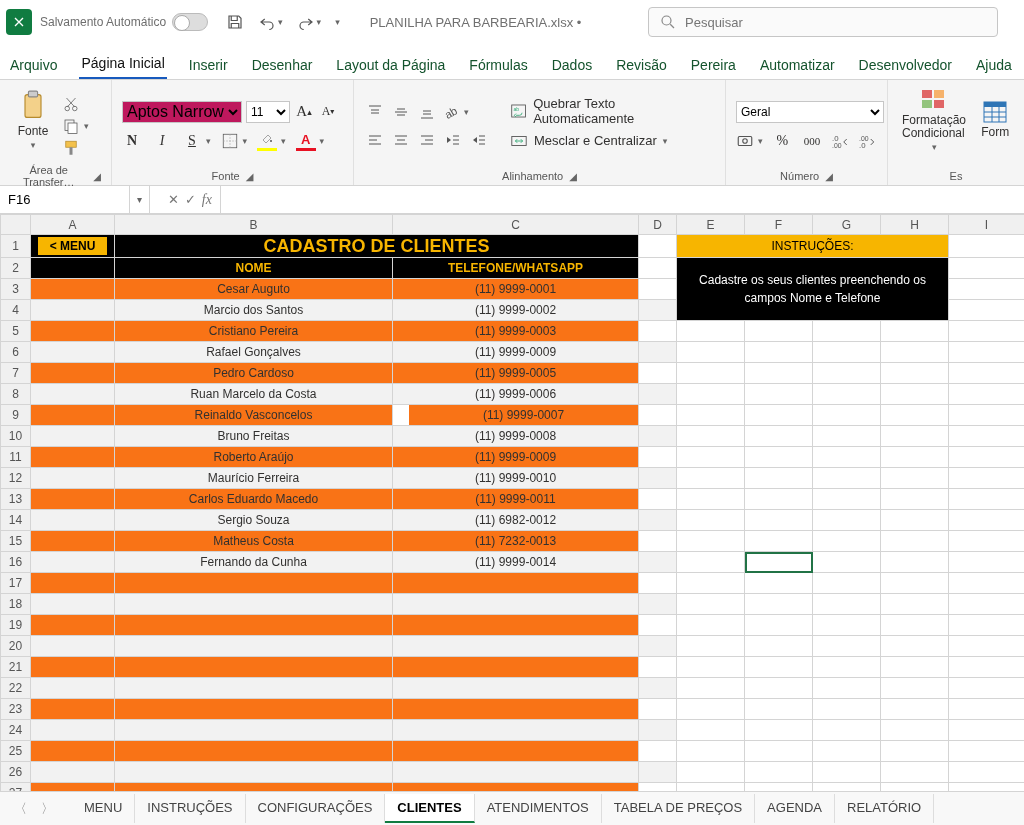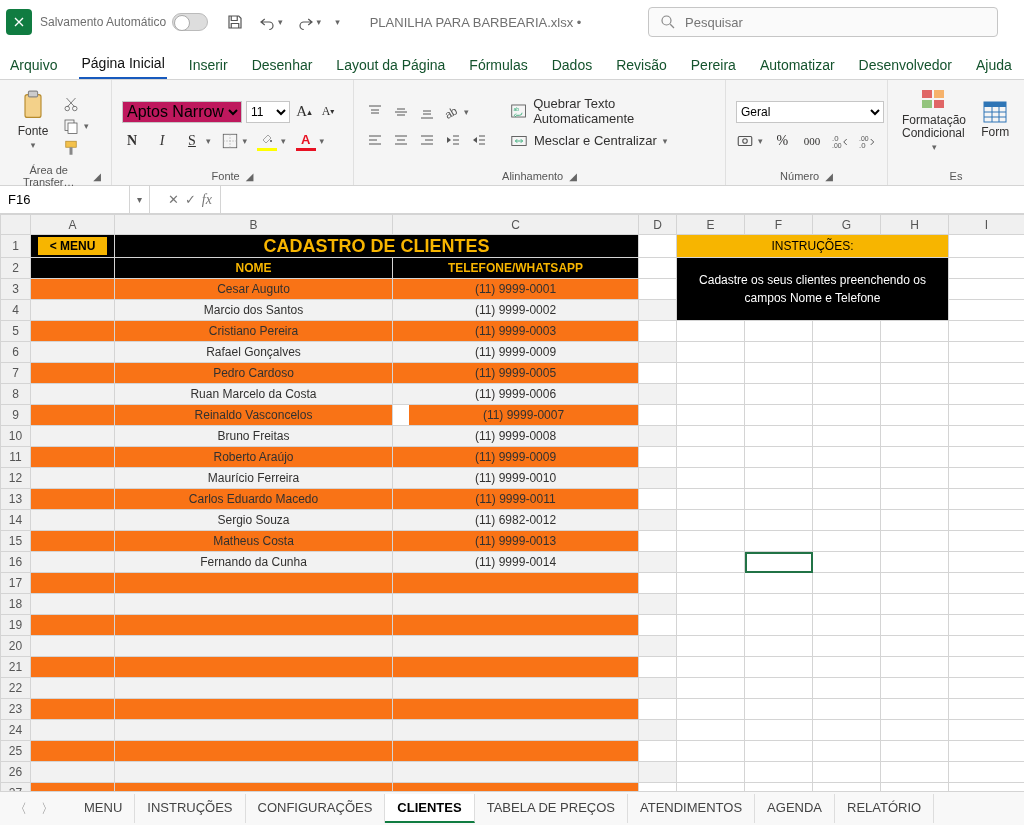--- a/index.html
+++ b/index.html
@@ -823,21 +823,21 @@
         </tr>
         <tr class="stripe-even">
           <td class="rowhdr">15</td>
           <td style="background: rgb(255, 255, 255);">
             <div class="cell"></div>
           </td>
           <td style="background: rgb(255, 255, 255);">
             <div class="cell center">Matheus Costa</div>
           </td>
           <td style="background: rgb(255, 255, 255);">
-            <div class="cell center">(11) 9999-0013</div>
+            <div class="cell center">(11) 7232-0013</div>
           </td>
           <td style="background: rgb(255, 255, 255);">
             <div class="cell"></div>
           </td>
           <td>
             <div class="cell"></div>
           </td>
           <td>
             <div class="cell"></div>
           </td>
@@ -1218,18 +1218,18 @@
 <div class="sheet-tabs">
   <div class="nav-arrows">
     <span>〈</span>
     <span>〉</span>
   </div>
   <div id="sheet-tab-list" style="display:flex">
       <div class="sheet-tab">MENU</div>
       <div class="sheet-tab">INSTRUÇÕES</div>
       <div class="sheet-tab">CONFIGURAÇÕES</div>
       <div class="sheet-tab active">CLIENTES</div>
+      <div class="sheet-tab">ATENDIMENTOS</div>
       <div class="sheet-tab">TABELA DE PREÇOS</div>
-      <div class="sheet-tab">ATENDIMENTOS</div>
       <div class="sheet-tab">AGENDA</div>
       <div class="sheet-tab">RELATÓRIO</div>
     </div>
 </div>
 
 </body></html>

